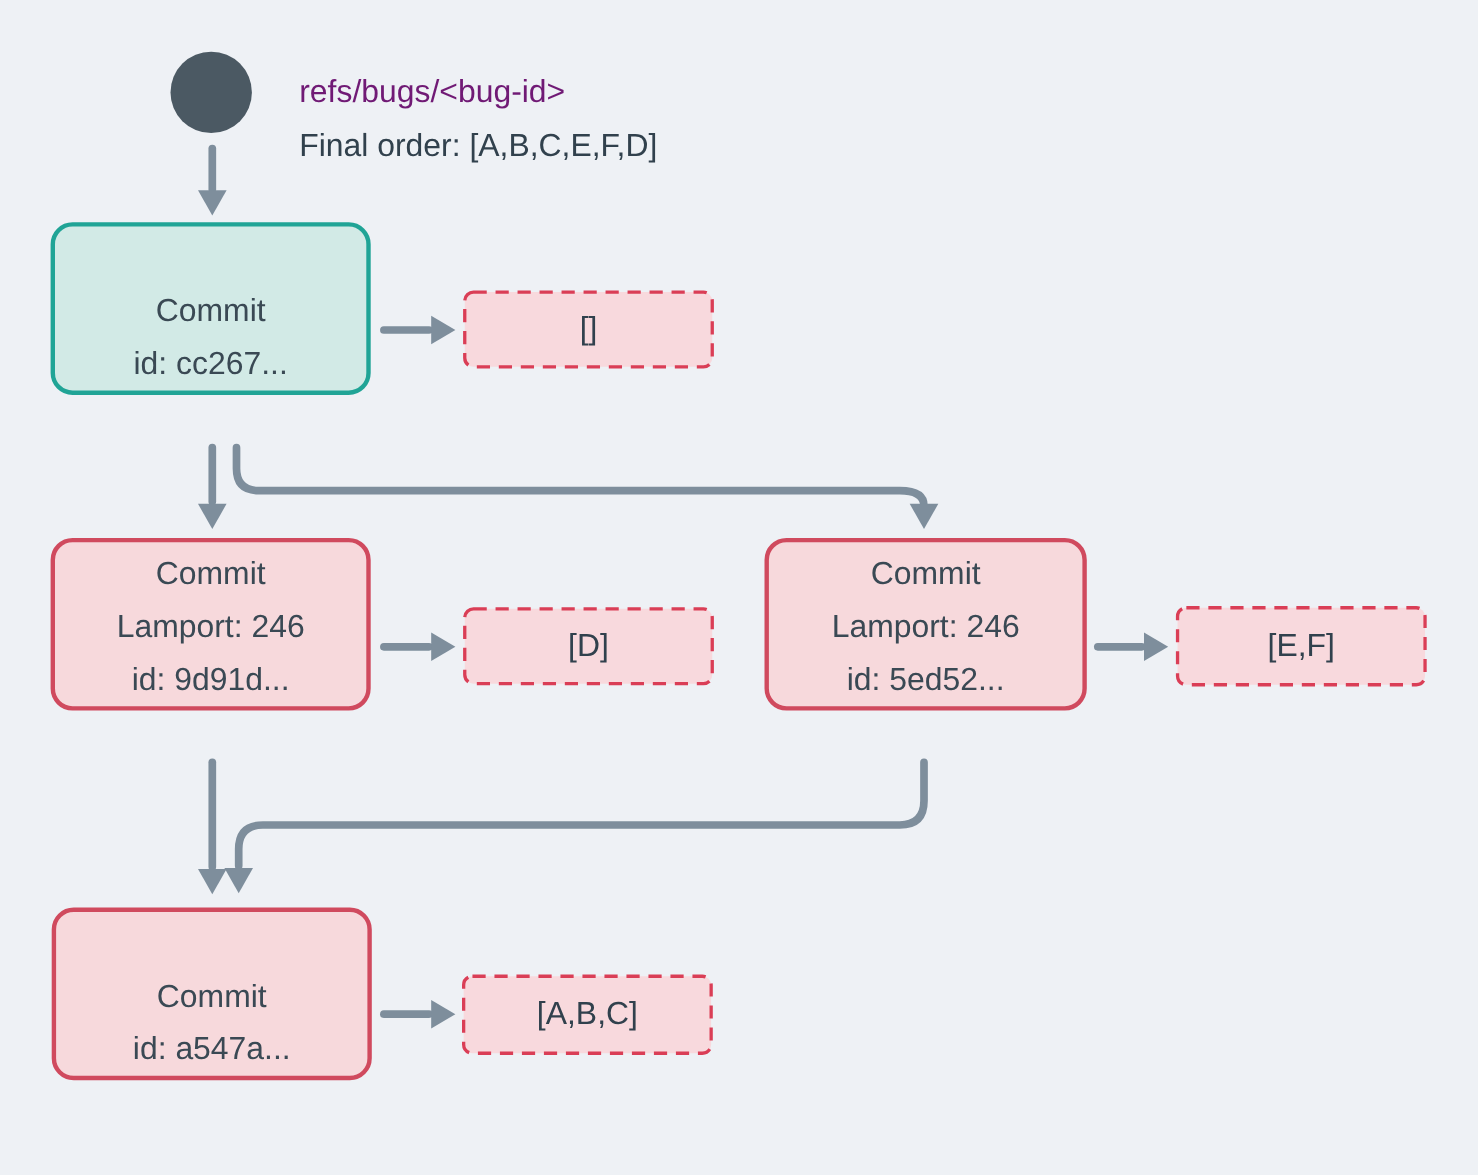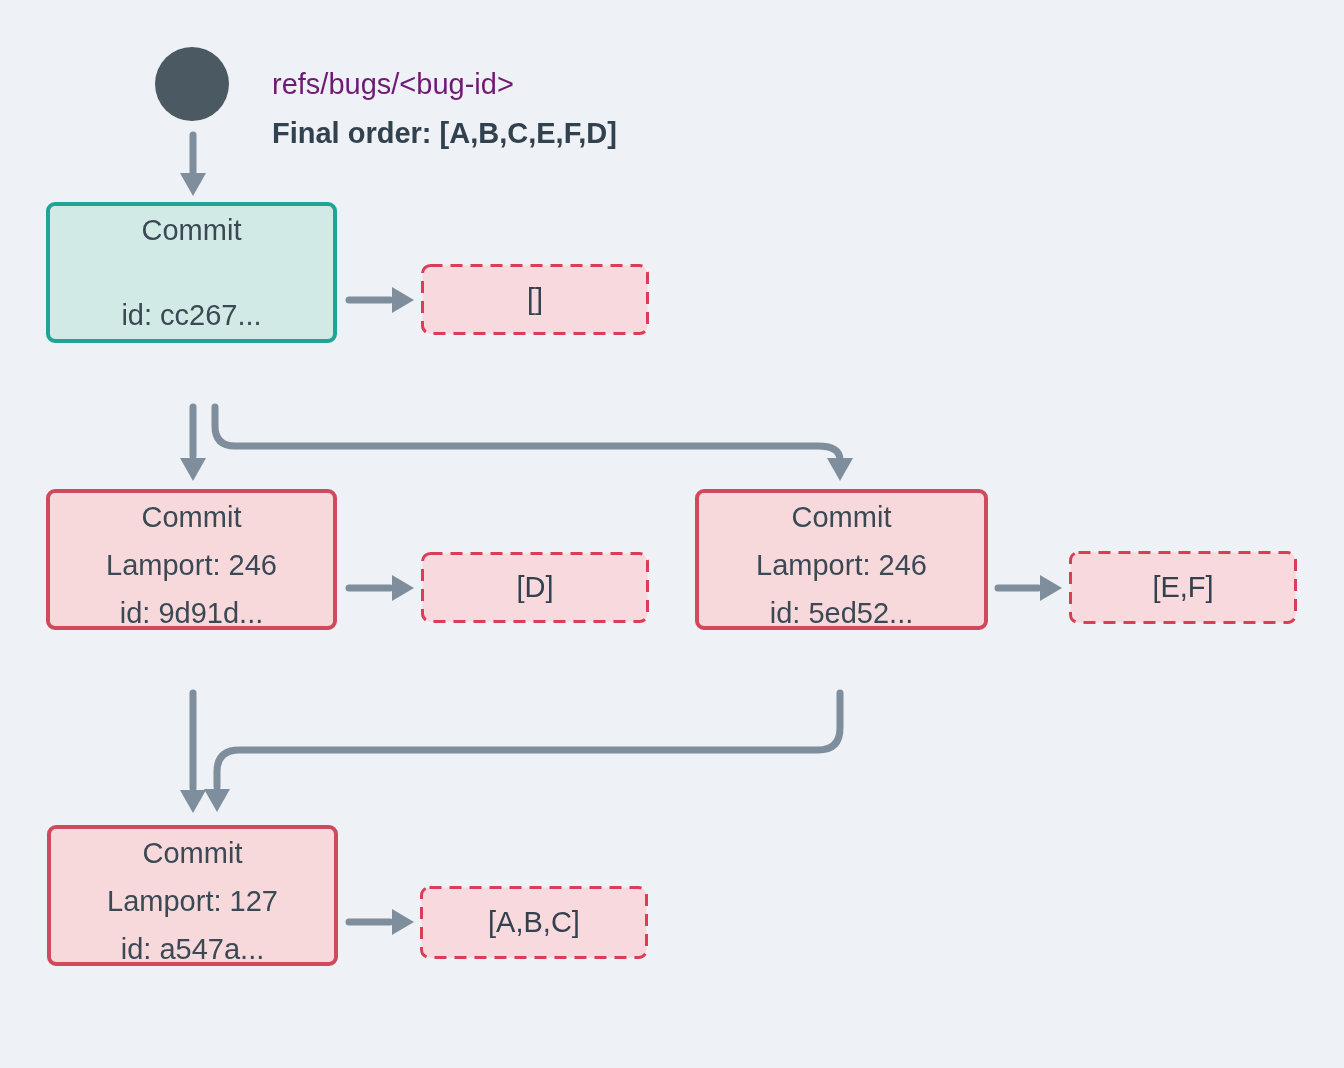--- a/index.html
+++ b/index.html
@@ -46,32 +46,32 @@
     height: 38px; line-height: 38px;
     font-size: 29px;
     color: #701a75;
     white-space: nowrap;
   }
   .final-order {
     position: absolute;
     left: 272px; top: 114px;
     height: 38px; line-height: 38px;
     font-size: 29px;
-    font-weight: bold;
+    font-weight: normal;
     color: #31414d;
     white-space: nowrap;
   }
   .commit {
     position: absolute;
     box-sizing: border-box;
-    width: 291px; height: 141px;
-    border-radius: 9px;
+    width: 291px; height: 157px;
+    border-radius: 20px;
     display: flex;
     flex-direction: column;
-    justify-content: space-between;
+    justify-content: flex-end;
     align-items: center;
     text-align: center;
     font-size: 29px;
     line-height: 48px;
     color: #3a4954;
     border: 4px solid transparent;
   }
   .commit.teal  { background: #d2eae6; border-color: #20a496; }
   .commit.pink  { background: #f7d9dc; border-color: #d04a5e; }
   .commit-root   { left: 46px;  top: 202px; }
@@ -148,21 +148,20 @@
   </div>
 
   <div class="commit pink commit-right">
     <div>Commit</div>
     <div>Lamport: 246</div>
     <div>id: 5ed52...</div>
   </div>
 
   <div class="commit pink commit-bottom">
     <div>Commit</div>
-    <div>Lamport: 127</div>
     <div>id: a547a...</div>
   </div>
 
   <div class="ops-label ops-root">[]</div>
   <div class="ops-label ops-left">[D]</div>
   <div class="ops-label ops-bottom">[A,B,C]</div>
   <div class="ops-label ops-right">[E,F]</div>
 
 </div>
 

